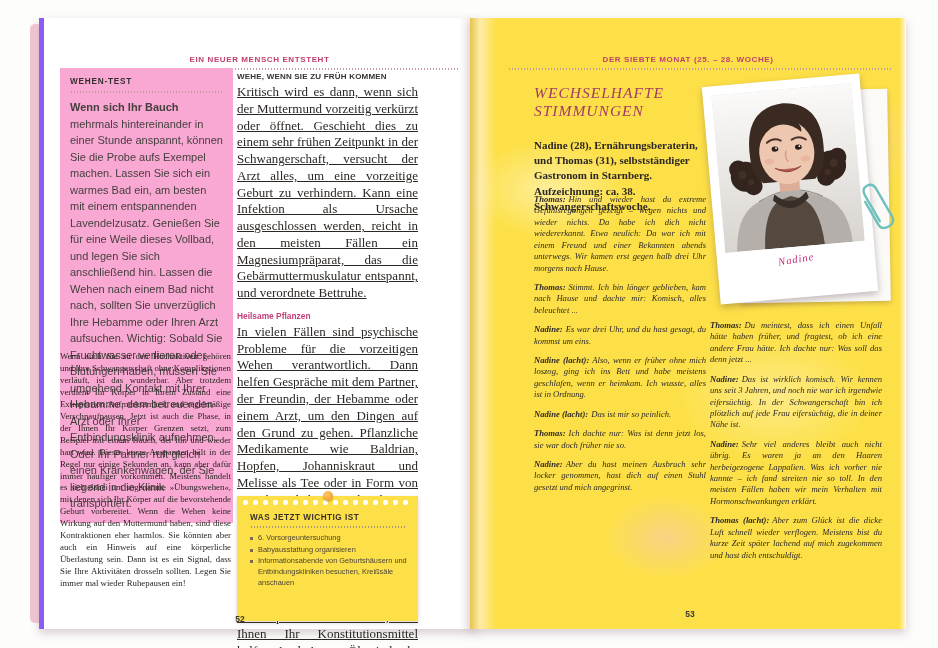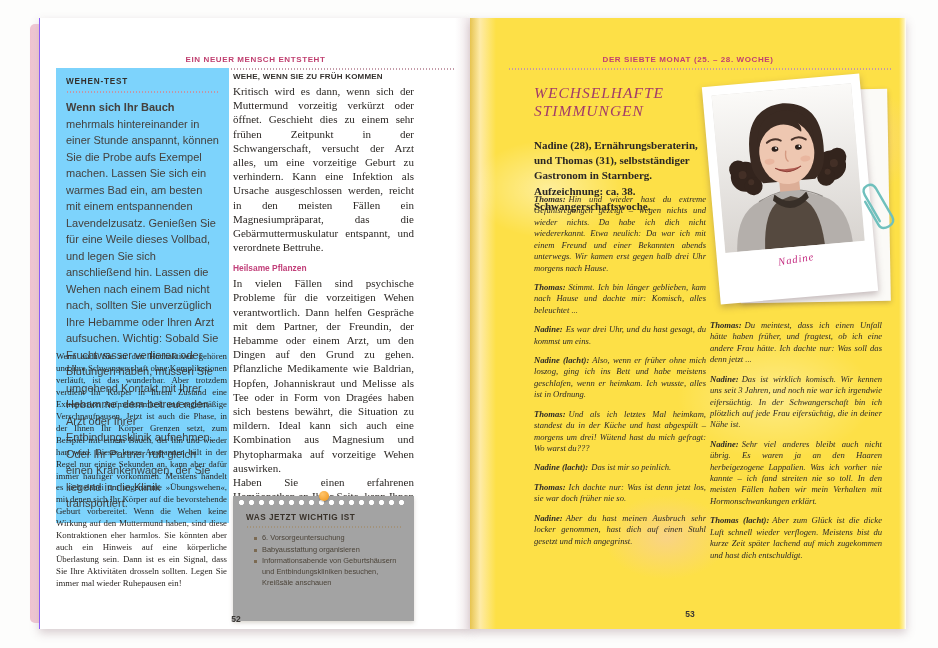--- a/index.html
+++ b/index.html
@@ -13,21 +13,21 @@
 
   
   .edge-strip{
     position:absolute;left:30px;top:24px;width:9px;height:599px;
     background:linear-gradient(to right,#efc3d0,#f6d3dd);
     border-radius:5px 0 0 5px;
   }
   .page{position:absolute;top:18px;height:611px;box-shadow:0 4px 9px rgba(120,80,95,.28);}
   .page-left{
     left:39px;width:431px;background:#ffffff;
-    border-left:1px solid #8b5cf6;
+    border-left:5px solid #8b5cf6;
   }
   .page-left::after{ 
     content:"";position:absolute;right:0;top:0;bottom:0;width:16px;
     background:linear-gradient(to left,rgba(160,110,125,.16),rgba(160,110,125,0));
   }
   .page-right{
     left:470px;width:436px;background:#fde047;
   }
   .page-right::before{ 
     content:"";position:absolute;left:0;top:0;bottom:0;width:26px;
@@ -54,57 +54,57 @@
   .dotrule{height:2px;background-image:radial-gradient(circle,#c39aa8 .6px,rgba(0,0,0,0) .85px);
     background-size:3px 2px;background-repeat:repeat-x;background-position:0 50%;}
   .rule-pos{position:absolute;top:50px;}
   .bodytext{font-size:8.8px;line-height:1.36;color:#2b2724;text-align:justify;}
   .pagenum{position:absolute;font-family:"Liberation Sans","DejaVu Sans",sans-serif;
     font-size:8.5px;font-weight:bold;color:#3a3734;}
 
   
   .wehen-box{
     position:absolute;left:16px;top:50px;width:153px;
-    background:#7dd3fc;padding:9px 10px 11px 10px;
+    background:#f9a8d4;padding:9px 10px 11px 10px;
   }
   .wehen-box .box-title{font-family:"Liberation Sans","DejaVu Sans",sans-serif;
     font-size:8.2px;font-weight:bold;letter-spacing:.8px;color:#33302d;}
   .wehen-box .dotrule{margin:5px 0 6px 0;background-image:radial-gradient(circle,#c495a5 .6px,rgba(0,0,0,0) .85px);}
   .wehen-box .box-body{font-family:"Liberation Sans","DejaVu Sans",sans-serif;
     font-size:11px;line-height:1.5;color:#45403d;text-align:left;}
   .col1{position:absolute;left:16px;top:308px;width:171px;margin-top:25px;}
   .col2{position:absolute;left:193px;top:54px;width:181px;}
   .subhead-dark{font-family:Liberation Sans, sans-serif;
     font-size:8px;font-weight:bold;letter-spacing:.2px;color:#35322f;margin:0 0 3px 0;}
   .subhead-pink{font-family:"Liberation Sans","DejaVu Sans",sans-serif;
     font-size:8.4px;font-weight:bold;color:#c2407a;margin:9px 0 3px 0;}
-  .col2 p{margin:0;font-size:11px;line-height:1.29;}
+  .col2 p{margin:0;font-size:13px;line-height:1.29;text-decoration:underline;}
 
   .notepad{
     position:absolute;left:193px;top:478px;width:181px;height:125px;
-    background:#a3a3a3;box-shadow:0 2px 4px rgba(110,95,70,.25);
+    background:#fde047;box-shadow:0 2px 4px rgba(110,95,70,.25);
   }
   .notepad .perf{
     position:absolute;top:2px;left:5px;right:5px;height:9px;
     background-image:radial-gradient(circle at 3.5px 4.5px,#fff 2.2px,rgba(255,255,255,0) 2.9px);
     background-size:10px 9px;background-repeat:repeat-x;
   }
   .notepad .orange-dot{
     position:absolute;top:-5px;left:50%;margin-left:-5px;width:10px;height:10px;border-radius:50%;
     background:radial-gradient(circle at 35% 30%,#ffc56d,#ef9315);
     box-shadow:0 1px 1.5px rgba(0,0,0,.25);
   }
   .notepad-inner{position:absolute;left:13px;right:11px;top:17px;}
   .notepad .np-title{font-family:"Liberation Sans","DejaVu Sans",sans-serif;
     font-size:8.2px;font-weight:bold;letter-spacing:.5px;color:#39322a;}
   .notepad .dotrule{margin:4px 0 5px 0;background-image:radial-gradient(circle,#a3937b .6px,rgba(0,0,0,0) .85px);}
   .np-list{margin:0;padding:0;list-style:none;}
   .np-list li{position:relative;padding-left:8px;margin-bottom:1px;
     font-family:"Liberation Sans","DejaVu Sans",sans-serif;
-    font-size:7.4px;line-height:1.45;color:#4b4338;margin-left:8px;}
+    font-size:7.4px;line-height:1.45;color:#4b4338;}
   .np-list .sq{position:absolute;left:0;top:4px;width:3px;height:3px;background:#7b6a52;}
 
   
   .feature-title{
     position:absolute;left:64px;top:66px;
     font-family:"Liberation Serif","DejaVu Serif",serif;
     font-style:italic;font-size:15.5px;line-height:1.16;letter-spacing:1px;color:#a23b69;
   }
   .intro{position:absolute;left:64px;top:120px;width:171px;
     font-weight:bold;font-size:11px;line-height:1.38;color:#2b2724;}
@@ -253,21 +253,20 @@
       </svg>
     </div>
 
     <div class="intro">Nadine (28), Ernährungsberaterin, und Thomas (31), selbstständiger Gastronom in Starnberg. Aufzeichnung: ca. 38. Schwangerschaftswoche.</div>
 
     <div class="dcol dcol-1">
       <p class="dlg"><b>Thomas:</b><span>Hin und wieder hast du extreme Gefühlsregungen gezeigt – wegen nichts und wieder nichts. Da habe ich dich nicht wiedererkannt. Etwa neulich: Da war ich mit einem Freund und einer Bekannten abends unterwegs. Wir kamen erst gegen halb drei Uhr morgens nach Hause.</span></p>
       <p class="dlg"><b>Thomas:</b><span>Stimmt. Ich bin länger geblieben, kam nach Hause und dachte mir: Komisch, alles beleuchtet ...</span></p>
       <p class="dlg"><b>Nadine:</b><span>Es war drei Uhr, und du hast gesagt, du kommst um eins.</span></p>
       <p class="dlg"><b>Nadine (lacht):</b><span>Also, wenn er früher ohne mich loszog, ging ich ins Bett und habe meistens geschlafen, wenn er heimkam. Ich wusste, alles ist in Ordnung.</span></p>
-      <p class="dlg"><b>Thomas:</b><span>Und als ich letztes Mal heimkam, standest du in der Küche und hast abgespült – morgens um drei! Wütend hast du mich gefragt: Wo warst du???</span></p>
       <p class="dlg"><b>Nadine (lacht):</b><span>Das ist mir so peinlich.</span></p>
       <p class="dlg"><b>Thomas:</b><span>Ich dachte nur: Was ist denn jetzt los, sie war doch früher nie so.</span></p>
       <p class="dlg"><b>Nadine:</b><span>Aber du hast meinen Ausbruch sehr locker genommen, hast dich auf einen Stuhl gesetzt und mich angegrinst.</span></p>
     </div>
 
     <div class="dcol dcol-2">
       <p class="dlg"><b>Thomas:</b><span>Du meintest, dass ich einen Unfall hätte haben früher, und fragtest, ob ich eine andere Frau hätte. Ich dachte nur: Was soll das denn jetzt ...</span></p>
       <p class="dlg"><b>Nadine:</b><span>Das ist wirklich komisch. Wir kennen uns seit 3 Jahren, und noch nie war ich irgendwie eifersüchtig. In der Schwangerschaft bin ich plötzlich auf jede Frau eifersüchtig, die in deiner Nähe ist.</span></p>
       <p class="dlg"><b>Nadine:</b><span>Sehr viel anderes bleibt auch nicht übrig. Es waren ja an den Haaren herbeigezogene Lappalien. Was ich vorher nie kannte – ich fand streiten nie so toll. In den meisten Fällen haben wir mein Verhalten mit Hormonschwankungen erklärt.</span></p>
       <p class="dlg"><b>Thomas (lacht):</b><span>Aber zum Glück ist die dicke Luft schnell wieder verflogen. Meistens bist du kurze Zeit später lachend auf mich zugekommen und hast dich entschuldigt.</span></p>

